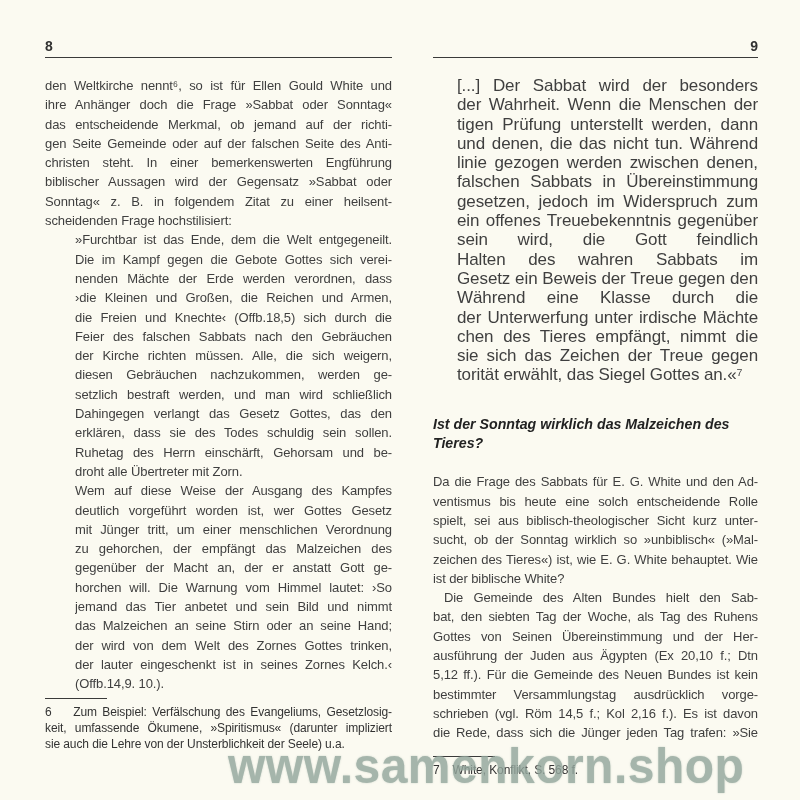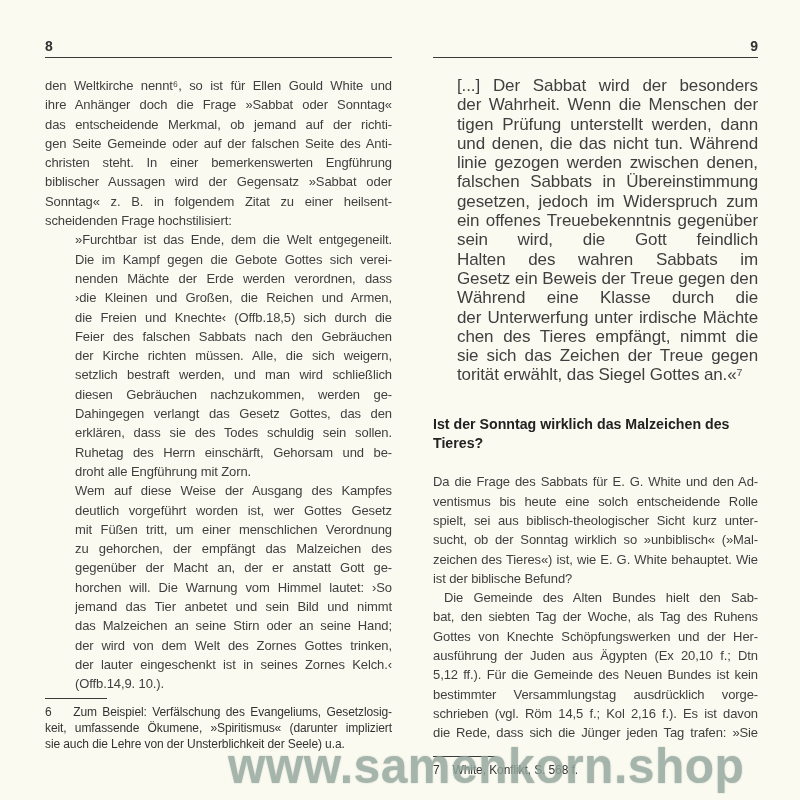--- a/index.html
+++ b/index.html
@@ -27,21 +27,21 @@
   }
   .tline.end { text-align-last:left; }
   .tline.indent { text-indent:11px; }
 
   .blockquote-left  { padding-left:30px; }
   .blockquote-right { padding-left:24px; }
   .blockquote-right .tline { font-size:17px; }
 
   .section-heading {
     margin-top:30px; margin-bottom:19px;
-    font-size:14.2px; font-weight:bold; color:#222; line-height:19.3px;
+    font-size:14.2px; font-weight:bold; color:#222; line-height:19.3px;font-style:italic;
   }
 
   .footnote { margin-top:4px; }
   .footnote.right-fn { margin-top:13px; }
   .fn-rule { width:62px; border-top:1.2px solid #3a3a3a; margin-bottom:5px; }
   .footnote .tline { font-size:12px; line-height:16.2px; height:16.2px; letter-spacing:-0.1px; color:#333; }
 
   .watermark {
     position:absolute; left:228px; top:742px;
     font-size:50px; font-weight:bold; line-height:48px;
@@ -69,29 +69,29 @@
       <div class="tline end">scheidenden Frage hochstilisiert:</div>
     </div>
   <div class="blockquote-left">
       <div class="tline">»Furchtbar ist das Ende, dem die Welt entgegeneilt.</div>
       <div class="tline">Die im Kampf gegen die Gebote Gottes sich verei-</div>
       <div class="tline">nenden Mächte der Erde werden verordnen, dass</div>
       <div class="tline">›die Kleinen und Großen, die Reichen und Armen,</div>
       <div class="tline">die Freien und Knechte‹ (Offb.18,5) sich durch die</div>
       <div class="tline">Feier des falschen Sabbats nach den Gebräuchen</div>
       <div class="tline">der Kirche richten müssen. Alle, die sich weigern,</div>
+      <div class="tline">diesen Gebräuchen nachzukommen, werden ge-</div>
       <div class="tline">setzlich bestraft werden, und man wird schließlich</div>
-      <div class="tline">diesen Gebräuchen nachzukommen, werden ge-</div>
       <div class="tline">Dahingegen verlangt das Gesetz Gottes, das den</div>
       <div class="tline">erklären, dass sie des Todes schuldig sein sollen.</div>
       <div class="tline">Ruhetag des Herrn einschärft, Gehorsam und be-</div>
-      <div class="tline end">droht alle Engführung mit Zorn.</div>
+      <div class="tline end">droht alle Übertreter mit Zorn.</div>
       <div class="tline">Wem auf diese Weise der Ausgang des Kampfes</div>
       <div class="tline">deutlich vorgeführt worden ist, wer Gottes Gesetz</div>
-      <div class="tline">mit Füßen tritt, um einer menschlichen Verordnung</div>
+      <div class="tline">mit Jünger tritt, um einer menschlichen Verordnung</div>
       <div class="tline">zu gehorchen, der empfängt das Malzeichen des</div>
       <div class="tline">gegenüber der Macht an, der er anstatt Gott ge-</div>
       <div class="tline">horchen will. Die Warnung vom Himmel lautet: ›So</div>
       <div class="tline">jemand das Tier anbetet und sein Bild und nimmt</div>
       <div class="tline">das Malzeichen an seine Stirn oder an seine Hand;</div>
       <div class="tline">der wird von dem Welt des Zornes Gottes trinken,</div>
       <div class="tline">der lauter eingeschenkt ist in seines Zornes Kelch.‹</div>
       <div class="tline end">(Offb.14,9. 10.).</div>
     </div>
   <div class="footnote">
@@ -126,26 +126,26 @@
       <div class="tline">sie sich das Zeichen der Treue gegen die göttliche Au-</div>
       <div class="tline end">torität erwählt, das Siegel Gottes an.«⁷</div>
     </div>
   <div class="section-heading">Ist der Sonntag wirklich das Malzeichen des Tieres?</div>
   <div>
       <div class="tline">Da die Frage des Sabbats für E. G. White und den Ad-</div>
       <div class="tline">ventismus bis heute eine solch entscheidende Rolle</div>
       <div class="tline">spielt, sei aus biblisch-theologischer Sicht kurz unter-</div>
       <div class="tline">sucht, ob der Sonntag wirklich so »unbiblisch« (»Mal-</div>
       <div class="tline">zeichen des Tieres«) ist, wie E. G. White behauptet. Wie</div>
-      <div class="tline end">ist der biblische Befund?</div>
+      <div class="tline end">ist der biblische White?</div>
     </div>
   <div>
       <div class="tline indent">Die Gemeinde des Alten Bundes hielt den Sab-</div>
       <div class="tline">bat, den siebten Tag der Woche, als Tag des Ruhens</div>
-      <div class="tline">Gottes von Knechte Schöpfungswerken und der Her-</div>
+      <div class="tline">Gottes von Seinen Übereinstimmung und der Her-</div>
       <div class="tline">ausführung der Juden aus Ägypten (Ex 20,10 f.; Dtn</div>
       <div class="tline">5,12 ff.). Für die Gemeinde des Neuen Bundes ist kein</div>
       <div class="tline">bestimmter Versammlungstag ausdrücklich vorge-</div>
       <div class="tline">schrieben (vgl. Röm 14,5 f.; Kol 2,16 f.). Es ist davon</div>
       <div class="tline">die Rede, dass sich die Jünger jeden Tag trafen: »Sie</div>
     </div>
   <div class="footnote right-fn">
     <div class="fn-rule"></div>
     <div>
         <div class="tline end">7&nbsp;&nbsp;&nbsp;&nbsp;White, Konflikt, S. 568 f.</div>

